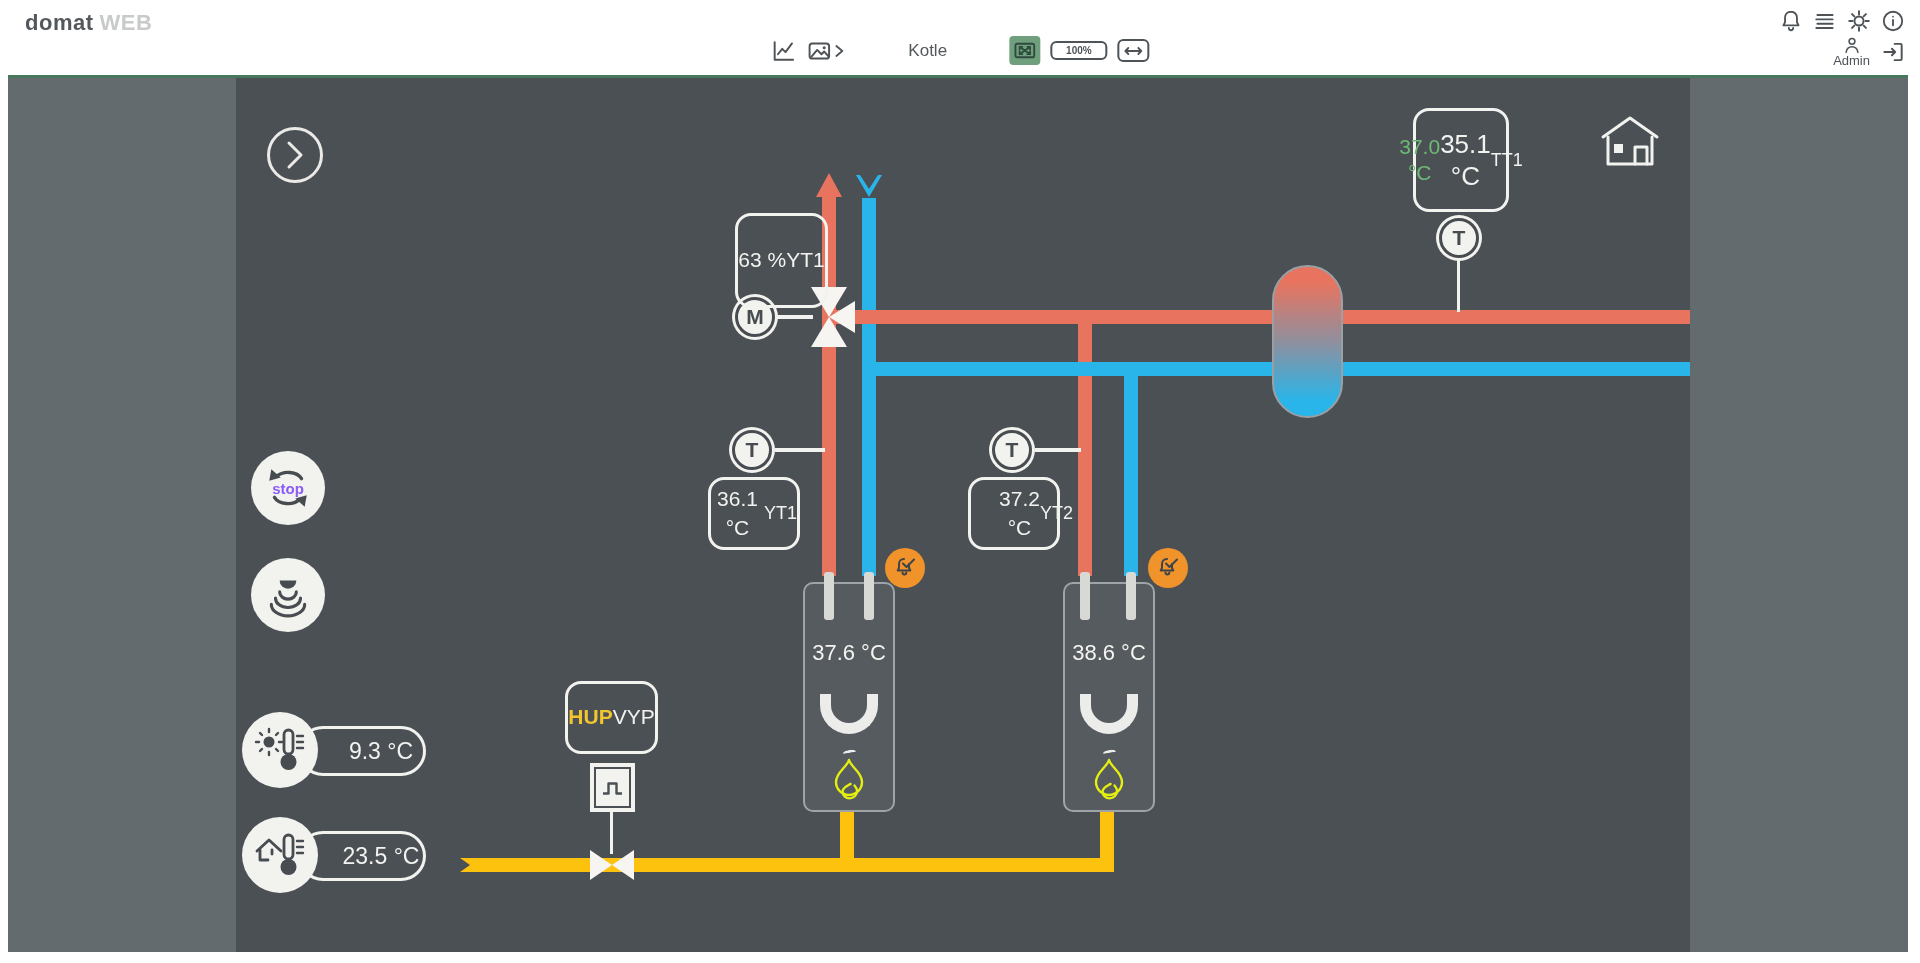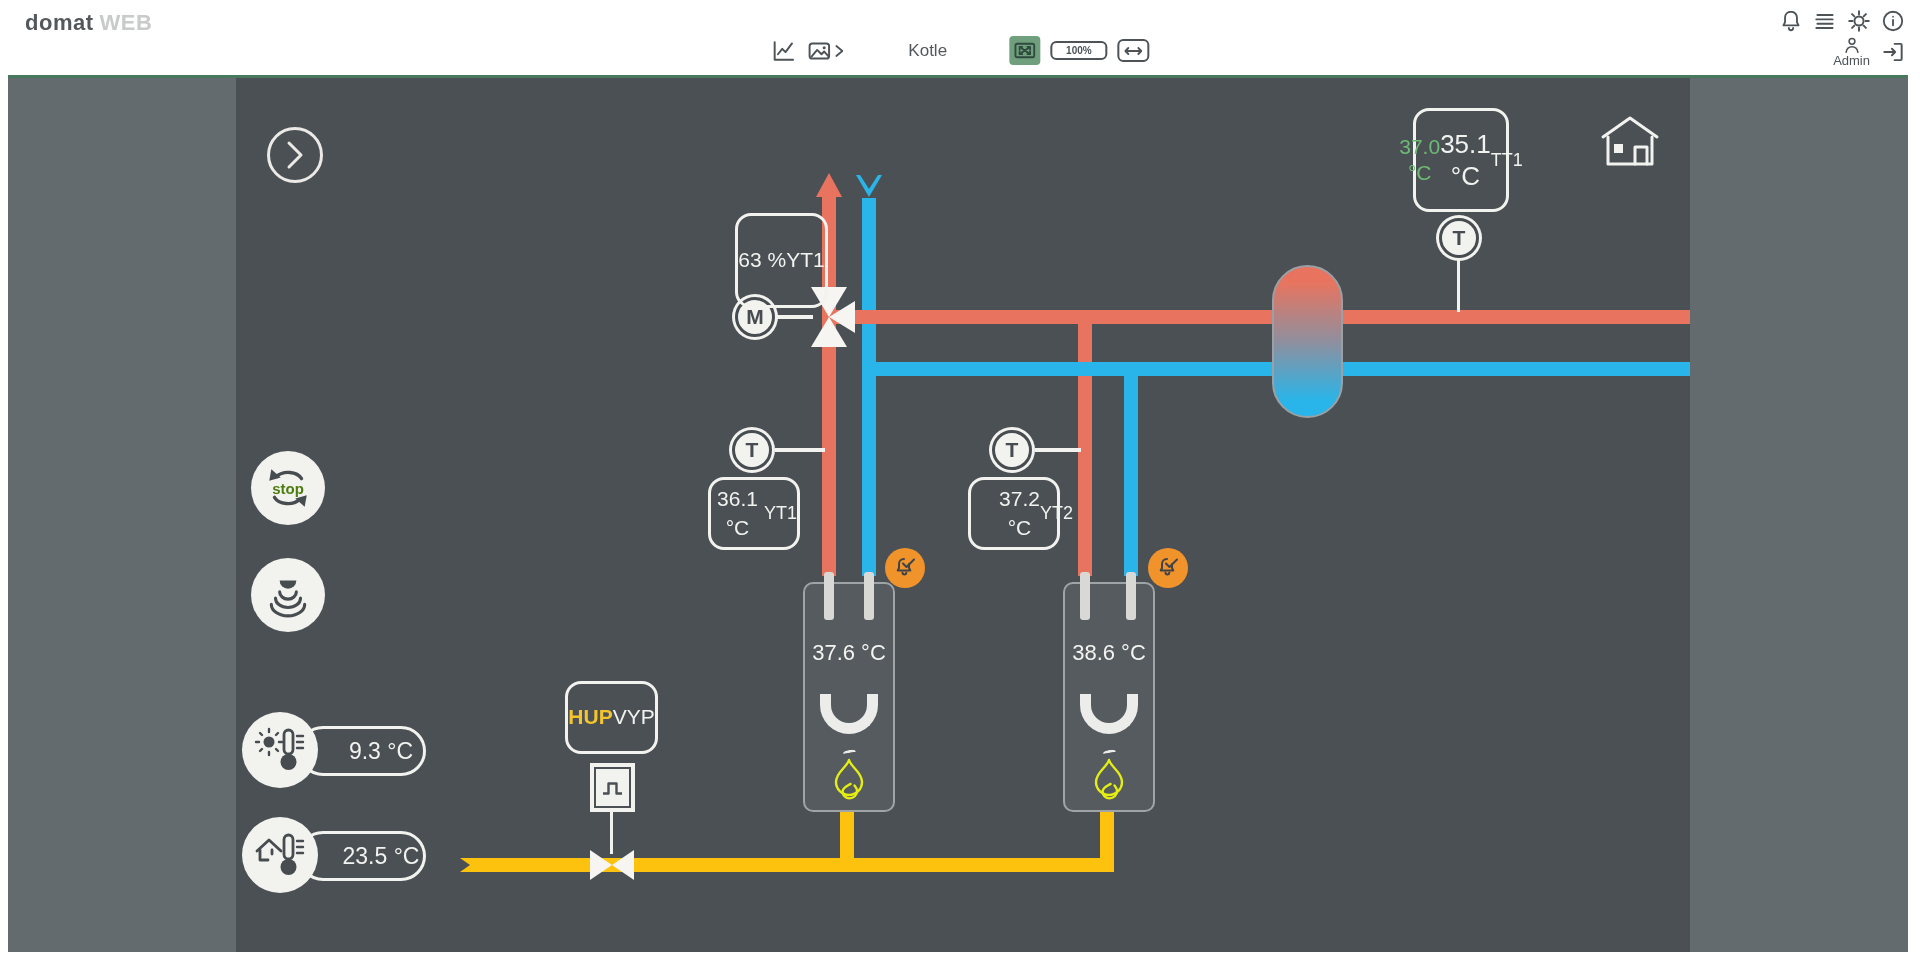--- a/index.html
+++ b/index.html
@@ -326,21 +326,21 @@
       </svg>
     </div>
 
     <div class="wcircle" style="left:15px; top:373px; width:74px; height:74px;">
       <svg width="50" height="50" viewBox="0 0 48 48" fill="none" stroke="#474c50" stroke-width="3.2" stroke-linecap="round">
         <path d="M37 15a14 10 0 0 0-24-2"></path>
         <polygon points="8,6 17,14 6,17" fill="#474c50" stroke="none"></polygon>
         <path d="M11 33a14 10 0 0 0 24 2"></path>
         <polygon points="40,42 31,34 42,31" fill="#474c50" stroke="none"></polygon>
       </svg>
-      <span style="position:absolute; font-size:15px; font-weight:700; color:#4d7c0f;">stop</span>
+      <span style="position:absolute; font-size:15px; font-weight:700; color:#8b5cf6;">stop</span>
     </div>
 
     <div class="wcircle" style="left:15px; top:480px; width:74px; height:74px;">
       <svg width="50" height="50" viewBox="0 0 48 48" fill="none" stroke="#474c50" stroke-width="3" stroke-linecap="round">
         <path d="M16 10a8 8 0 0 0 16 0z" fill="#474c50" stroke="none"></path>
         <path d="M16 21a8 7 0 0 0 16 0"></path>
         <path d="M12 27a12 9 0 0 0 24 0"></path>
         <path d="M8 33a16 11 0 0 0 32 0"></path>
       </svg>
     </div>

